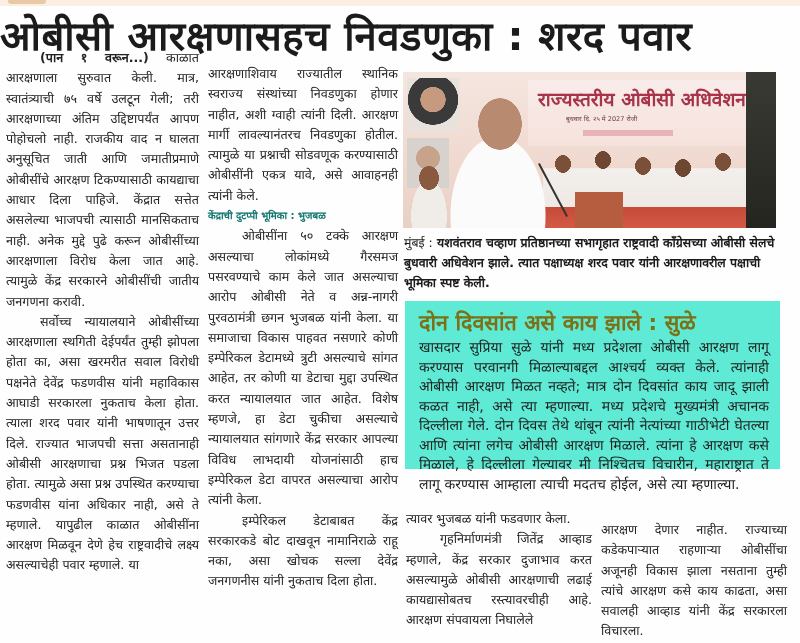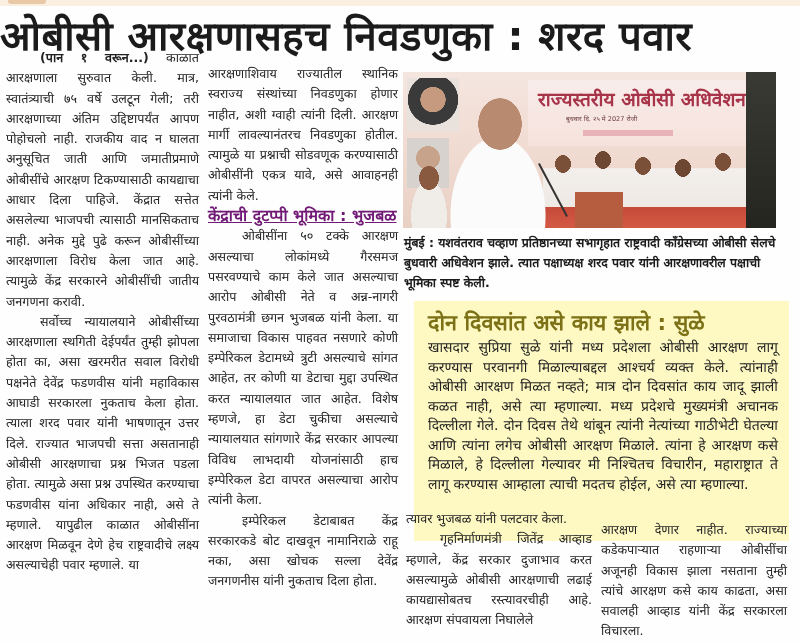--- a/index.html
+++ b/index.html
@@ -9,21 +9,21 @@
     .top-strip { position: absolute; left: 0; top: 0; width: 800px; height: 6px; background: #fbefe1; }
     .top-strip .mark { position: absolute; left: 8px; top: 0; width: 38px; height: 4px; background: #e9c9a6; border-radius: 0 0 3px 3px; }
 
     .headline { position: absolute; left: 0; top: 10px; width: 800px; height: 52px;
       font-size: 40px; font-weight: bold; line-height: 52px;
       letter-spacing: 0.5px; color: #1b1b1b; white-space: nowrap; }
 
     .col { position: absolute; font-size: 12.6px; line-height: 20.3px; text-align: justify; color: #222; }
     .col p { text-indent: 0; }
     .col .ind { text-indent: 34px; }
-    .col .sub { font-weight: bold; font-size: 16px; color: #701a75; text-indent: 0; text-decoration: underline; }
+    .col .sub { font-weight: bold; font-size: 10px; color: #0f766e; text-indent: 0; }
     .col .lead-bold { font-weight: bold; }
 
     .col-1 { left: 6px; top: 48px; width: 193px; }
     .col-2 { left: 208px; top: 64px; width: 190px; }
     .col-3 { left: 406px; top: 509px; width: 186px; }
     .col-4 { left: 601px; top: 520px; width: 186px; }
 
     .photo { position: absolute; left: 403px; top: 72px; width: 373px; height: 156px; overflow: hidden;
       background: linear-gradient(180deg, #f4e6df 0%, #f1dcd3 45%, #e9d0c4 100%); }
     .photo .banner { position: absolute; left: 125px; top: 8px; width: 225px; height: 66px;
@@ -46,23 +46,23 @@
         radial-gradient(ellipse 8px 9px at 100px 24px, #7a5138 0 98%, transparent 100%),
         radial-gradient(ellipse 8px 9px at 140px 26px, #6d4732 0 98%, transparent 100%),
         radial-gradient(ellipse 8px 9px at 180px 20px, #7a5138 0 98%, transparent 100%),
         radial-gradient(ellipse 8px 9px at 215px 18px, #6d4732 0 98%, transparent 100%),
         linear-gradient(180deg, transparent 30%, #f2efec 31%, #efe9e4 75%, #c74a3a 76%, #d35a45 100%); }
     .photo .podium { position: absolute; left: 172px; top: 120px; width: 48px; height: 36px; background: #b55d3e; }
     .photo .mic { position: absolute; left: 135px; top: 92px; width: 2px; height: 60px; background: #333; transform: rotate(-28deg); transform-origin: top left; }
     .photo .dark-right { position: absolute; right: 0; top: 0; width: 30px; height: 156px; background: linear-gradient(180deg, #3a3a35, #25251f); }
 
     .caption { position: absolute; left: 404px; top: 233px; width: 375px; font-size: 12.4px; line-height: 20px; font-weight: bold; color: #1b1b1b; }
-    .caption .place { font-weight: bold; text-align: right; }
+    .caption .place { font-weight: normal; text-align: right; }
 
-    .inset { position: absolute; left: 414px; top: 301px; width: 375px; height: 240px; background: #fef9c3; }
+    .inset { position: absolute; left: 405px; top: 301px; width: 375px; height: 168px; background: #5eead4; }
     .inset-title { position: absolute; left: 14px; top: 6px; font-size: 21.5px; font-weight: bold; color: #7c7116; white-space: nowrap; }
     .inset-body { position: absolute; left: 14px; top: 37px; width: 350px; font-size: 14px; line-height: 19.5px; color: #1f1f1f; text-align: justify; }
   </style>
 </head>
 <body>
 
 <div class="top-strip">
   <div class="mark"></div>
 </div>
 
@@ -100,19 +100,19 @@
   <span class="place">मुंबई :</span>
   <span>यशवंतराव चव्हाण प्रतिष्ठानच्या सभागृहात राष्ट्रवादी काँग्रेसच्या ओबीसी सेलचे बुधवारी अधिवेशन झाले. त्यात पक्षाध्यक्ष शरद पवार यांनी आरक्षणावरील पक्षाची भूमिका स्पष्ट केली.</span>
 </p>
 
 <div class="inset">
   <div class="inset-title">दोन दिवसांत असे काय झाले : सुळे</div>
   <p class="inset-body">खासदार सुप्रिया सुळे यांनी मध्य प्रदेशला ओबीसी आरक्षण लागू करण्यास परवानगी मिळाल्याबद्दल आश्चर्य व्यक्त केले. त्यांनाही ओबीसी आरक्षण मिळत नव्हते; मात्र दोन दिवसांत काय जादू झाली कळत नाही, असे त्या म्हणाल्या. मध्य प्रदेशचे मुख्यमंत्री अचानक दिल्लीला गेले. दोन दिवस तेथे थांबून त्यांनी नेत्यांच्या गाठीभेटी घेतल्या आणि त्यांना लगेच ओबीसी आरक्षण मिळाले. त्यांना हे आरक्षण कसे मिळाले, हे दिल्लीला गेल्यावर मी निश्चितच विचारीन, महाराष्ट्रात ते लागू करण्यास आम्हाला त्याची मदतच होईल, असे त्या म्हणाल्या.</p>
 </div>
 
 <div class="col col-3">
-  <p>त्यावर भुजबळ यांनी पलटवार केला.</p>
+  <p>त्यावर भुजबळ यांनी फडवणार केला.</p>
   <p class="ind">गृहनिर्माणमंत्री जितेंद्र आव्हाड म्हणाले, केंद्र सरकार दुजाभाव करत असल्यामुळे ओबीसी आरक्षणाची लढाई कायद्यासोबतच रस्त्यावरचीही आहे. आरक्षण संपवायला निघालेले</p>
 </div>
 
 <div class="col col-4">
   <p>आरक्षण देणार नाहीत. राज्याच्या कडेकपाऱ्यात राहणाऱ्या ओबीसींचा अजूनही विकास झाला नसताना तुम्ही त्यांचे आरक्षण कसे काय काढता, असा सवालही आव्हाड यांनी केंद्र सरकारला विचारला.</p>
 </div>
 
 </body></html>

